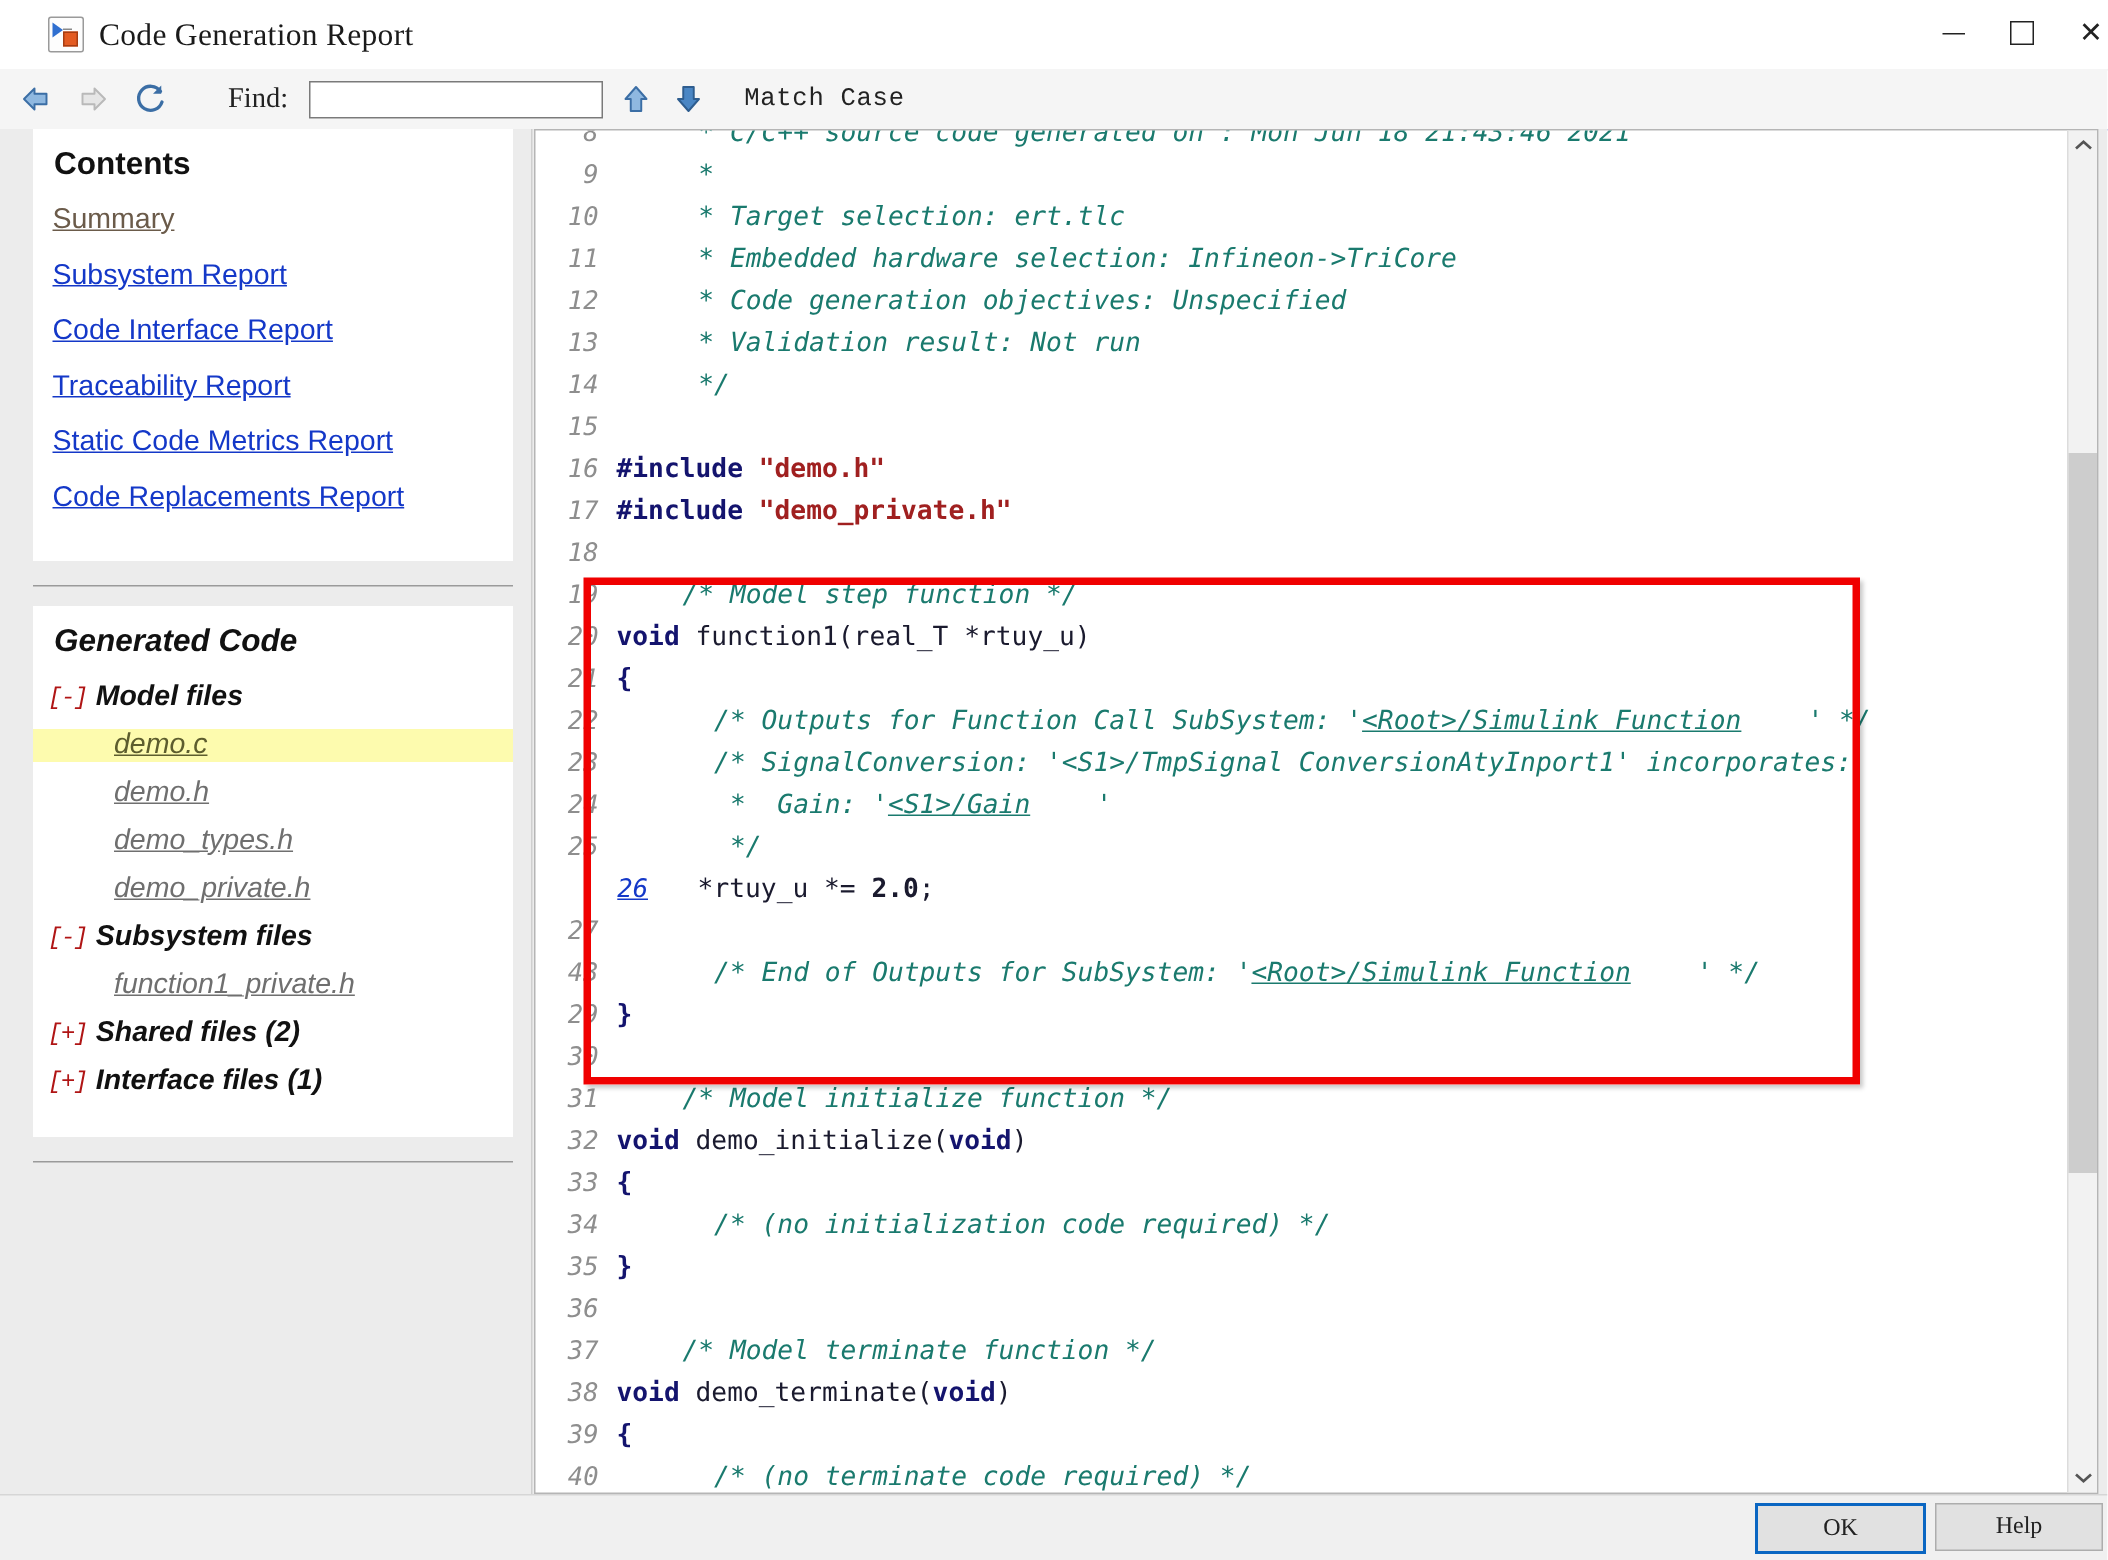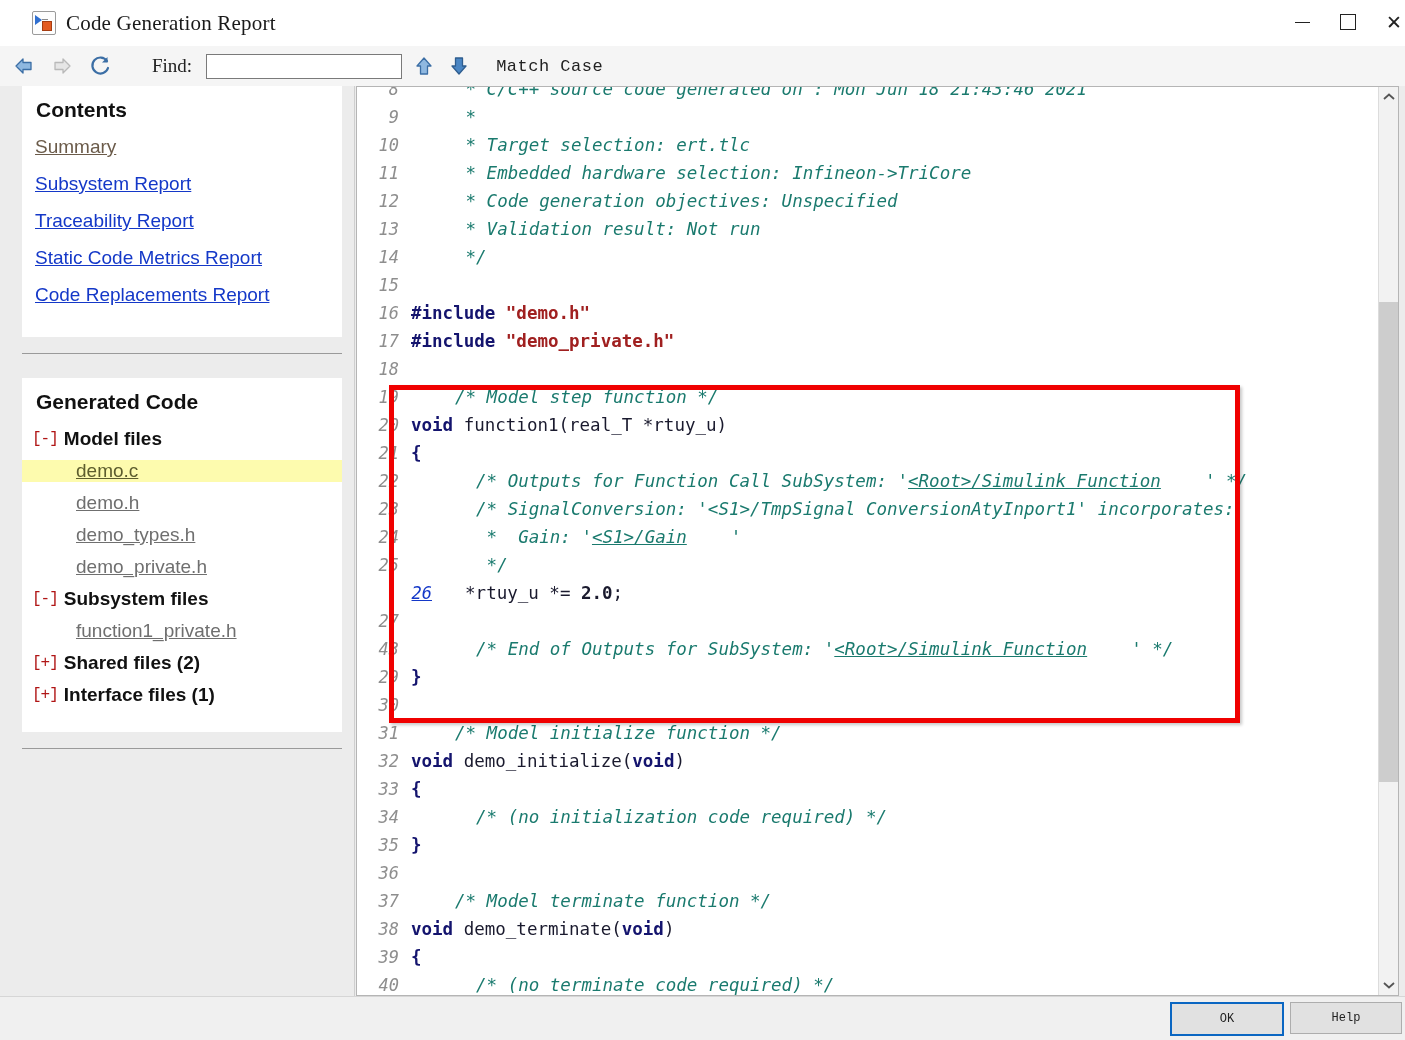--- a/index.html
+++ b/index.html
@@ -87,21 +87,21 @@
   }
   .toc-link{
     display:block;padding-left:13px;margin-bottom:15px;
     font-size:19px;text-decoration:underline;color:#1438c8;
     cursor:pointer;
   }
   .toc-link.visited{color:#6b5b4a;}
   .divider{
     height:1px;background:#9a9a9a;margin:16px 12px 0 16px;
   }
-  #panel-gencode{margin-top:24px;}
+  #panel-gencode{margin-top:13px;font-style:italic;}
   .tree-row{
     display:flex;align-items:center;margin-bottom:10px;padding-left:10px;
     font-size:19px;
   }
   .tree-toggle{
     font-family:"Liberation Mono", monospace;font-size:16px;color:#b01515;
     margin-right:6px;letter-spacing:-1px;cursor:pointer;
   }
   .tree-group-label{font-weight:bold;color:#111;}
   .file-link{
@@ -156,21 +156,21 @@
     position:absolute;left:0;top:215px;width:20px;height:480px;background:#cdcdcd;cursor:pointer;
   }
 
   
   #footer{
     position:absolute;left:0;top:996px;width:1405px;height:44px;
     background:#f0f0f0;border-top:1px solid #d6d6d6;
   }
   .dlgbtn{
     position:absolute;top:5px;height:30px;
-    font-family:Liberation Mono, monospace;font-size:12px;color:#222;
+    font-family:Liberation Serif, serif;font-size:16px;color:#222;
     background:#e1e1e1;border:1px solid #adadad;cursor:pointer;
     display:flex;align-items:center;justify-content:center;
   }
   #btn-ok{left:1170px;width:110px;border:2px solid #0a66c2;}
   #btn-help{left:1290px;width:110px;}
 </style>
 </head>
 <body>
 
 <div id="titlebar">
@@ -227,20 +227,21 @@
 
 <div id="body-area">
 
   <div id="sidebar">
 
     <div class="panel">
       <div class="panel-title">Contents</div>
       <div id="toc-links">
           <span class="toc-link visited">Summary</span>
           <span class="toc-link">Subsystem Report</span>
+          <span class="toc-link">Code Interface Report</span>
           <span class="toc-link">Traceability Report</span>
           <span class="toc-link">Static Code Metrics Report</span>
           <span class="toc-link">Code Replacements Report</span>
         </div>
     </div>
 
     <div class="divider"></div>
 
     <div class="panel" id="panel-gencode">
       <div class="panel-title">Generated Code</div>

